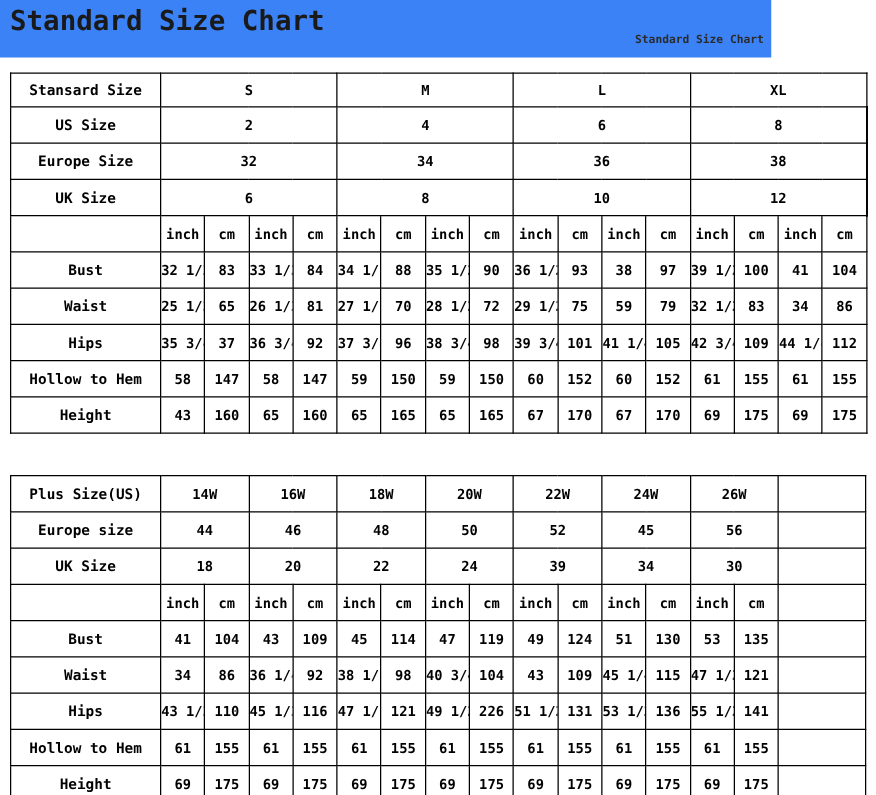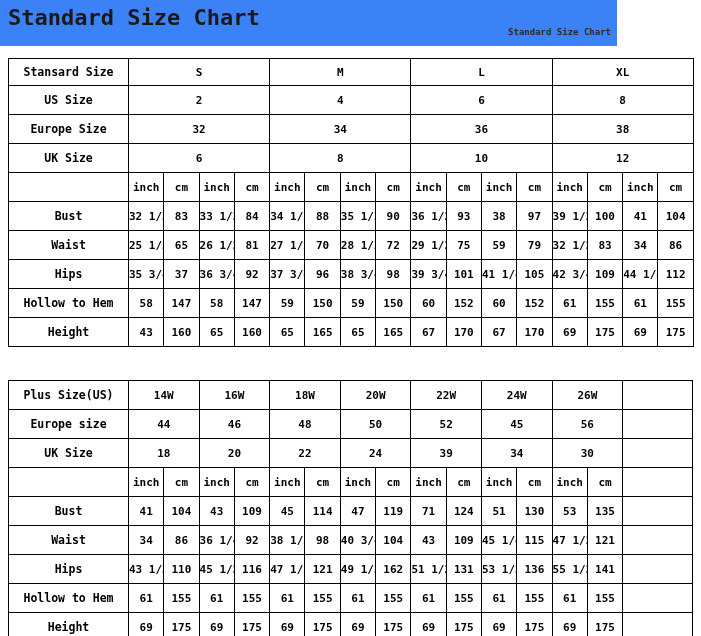--- a/index.html
+++ b/index.html
@@ -308,21 +308,21 @@
         <tr>
           <td class="rowlabel">Bust</td>
           <td>41</td>
           <td>104</td>
           <td>43</td>
           <td>109</td>
           <td>45</td>
           <td>114</td>
           <td>47</td>
           <td>119</td>
-          <td>71</td>
+          <td>49</td>
           <td>124</td>
           <td>51</td>
           <td>130</td>
           <td>53</td>
           <td>135</td>
           <td></td>
         </tr>
         <tr>
           <td class="rowlabel">Waist</td>
           <td>34</td>
@@ -343,21 +343,21 @@
         </tr>
         <tr>
           <td class="rowlabel">Hips</td>
           <td>43 1/2</td>
           <td>110</td>
           <td>45 1/2</td>
           <td>116</td>
           <td>47 1/2</td>
           <td>121</td>
           <td>49 1/2</td>
-          <td>162</td>
+          <td>226</td>
           <td>51 1/2</td>
           <td>131</td>
           <td>53 1/2</td>
           <td>136</td>
           <td>55 1/2</td>
           <td>141</td>
           <td></td>
         </tr>
         <tr>
           <td class="rowlabel">Hollow to Hem</td>

